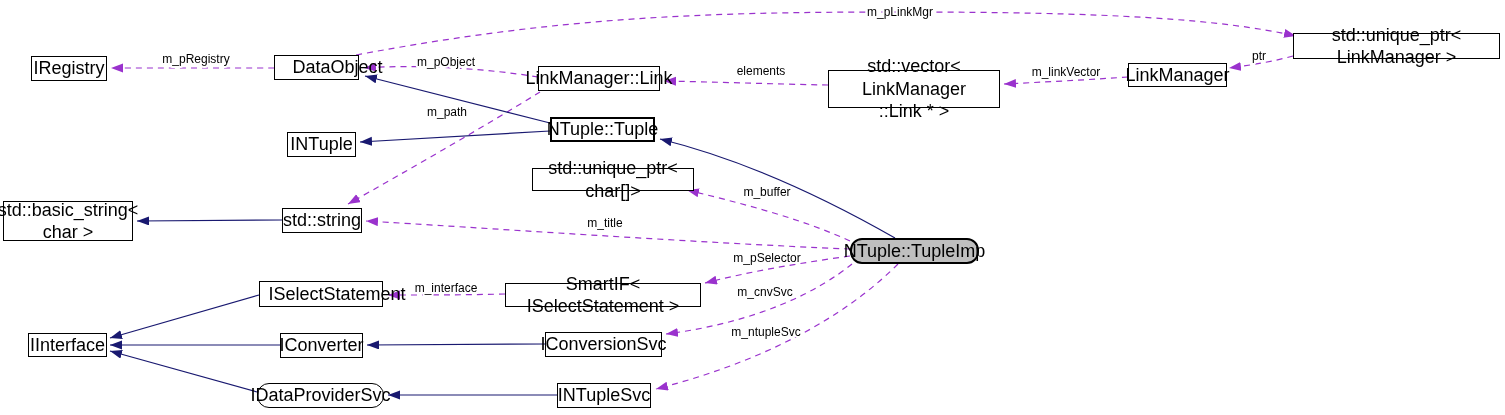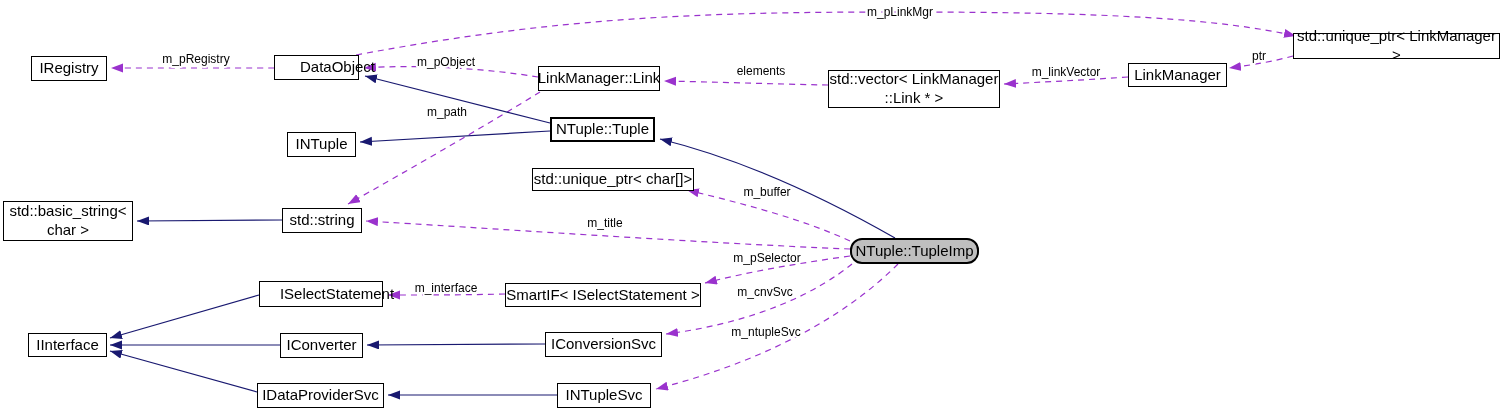--- a/index.html
+++ b/index.html
@@ -12,21 +12,21 @@
   }
   .edge-layer{position:absolute;left:0;top:0;width:1505px;height:415px;}
   .node{
     position:absolute;
     box-sizing:border-box;
     display:flex;align-items:center;justify-content:center;
     text-align:center;
     background:#ffffff;
     border:1px solid #000000;
     color:#000000;
-    font-size:15px;line-height:1.25;
+    font-size:18px;line-height:1.25;
     white-space:pre-line;
     cursor:pointer;
   }
   .node.thick{border-width:2px;}
   .node.highlight{border-width:2px;}
   .edge-label{
     font-size:12px;
     fill:#000000;
     text-anchor:middle;
     paint-order:stroke fill;
@@ -94,16 +94,16 @@
     <div class="node" style="left: 1293px; top: 33px; width: 207px; height: 26px; border-color: rgb(0, 0, 0); background: rgb(255, 255, 255); color: rgb(0, 0, 0);">std::unique_ptr&lt; LinkManager &gt;</div>
     <div class="node" style="left: 522px; top: 168px; width: 162px; height: 23px; border-color: rgb(0, 0, 0); background: rgb(255, 255, 255); color: rgb(0, 0, 0); margin-left: 10px;">std::unique_ptr&lt; char[]&gt;</div>
     <div class="node" style="left: 282px; top: 208px; width: 80px; height: 25px; border-color: rgb(0, 0, 0); background: rgb(255, 255, 255); color: rgb(0, 0, 0);">std::string</div>
     <div class="node" style="left: 3px; top: 201px; width: 130px; height: 40px; border-color: rgb(0, 0, 0); background: rgb(255, 255, 255); color: rgb(0, 0, 0);">std::basic_string&lt;
 char &gt;</div>
     <div class="node highlight" style="left: 850px; top: 238px; width: 129px; height: 26px; border-color: rgb(0, 0, 0); background: rgb(191, 191, 191); color: rgb(0, 0, 0); border-radius: 12px;">NTuple::TupleImp</div>
     <div class="node" style="left: 259px; top: 281px; width: 124px; height: 26px; border-color: rgb(0, 0, 0); background: rgb(255, 255, 255); color: rgb(0, 0, 0); padding-left: 32px;">ISelectStatement</div>
     <div class="node" style="left: 505px; top: 283px; width: 196px; height: 24px; border-color: rgb(0, 0, 0); background: rgb(255, 255, 255); color: rgb(0, 0, 0);">SmartIF&lt; ISelectStatement &gt;</div>
     <div class="node" style="left: 28px; top: 333px; width: 79px; height: 24px; border-color: rgb(0, 0, 0); background: rgb(255, 255, 255); color: rgb(0, 0, 0);">IInterface</div>
     <div class="node" style="left: 280px; top: 333px; width: 83px; height: 25px; border-color: rgb(0, 0, 0); background: rgb(255, 255, 255); color: rgb(0, 0, 0);">IConverter</div>
-    <div class="node" style="left: 257px; top: 383px; width: 127px; height: 25px; border-color: rgb(0, 0, 0); background: rgb(255, 255, 255); color: rgb(0, 0, 0);">IDataProviderSvc</div>
+    <div class="node" style="left: 257px; top: 383px; width: 127px; height: 25px; border-color: rgb(0, 0, 0); background: rgb(255, 255, 255); color: rgb(0, 0, 0); border-radius: 12px;">IDataProviderSvc</div>
     <div class="node" style="left: 545px; top: 332px; width: 117px; height: 25px; border-color: rgb(0, 0, 0); background: rgb(255, 255, 255); color: rgb(0, 0, 0);">IConversionSvc</div>
     <div class="node" style="left: 557px; top: 383px; width: 94px; height: 25px; border-color: rgb(0, 0, 0); background: rgb(255, 255, 255); color: rgb(0, 0, 0);">INTupleSvc</div>
   </div>
 
 </body></html>

